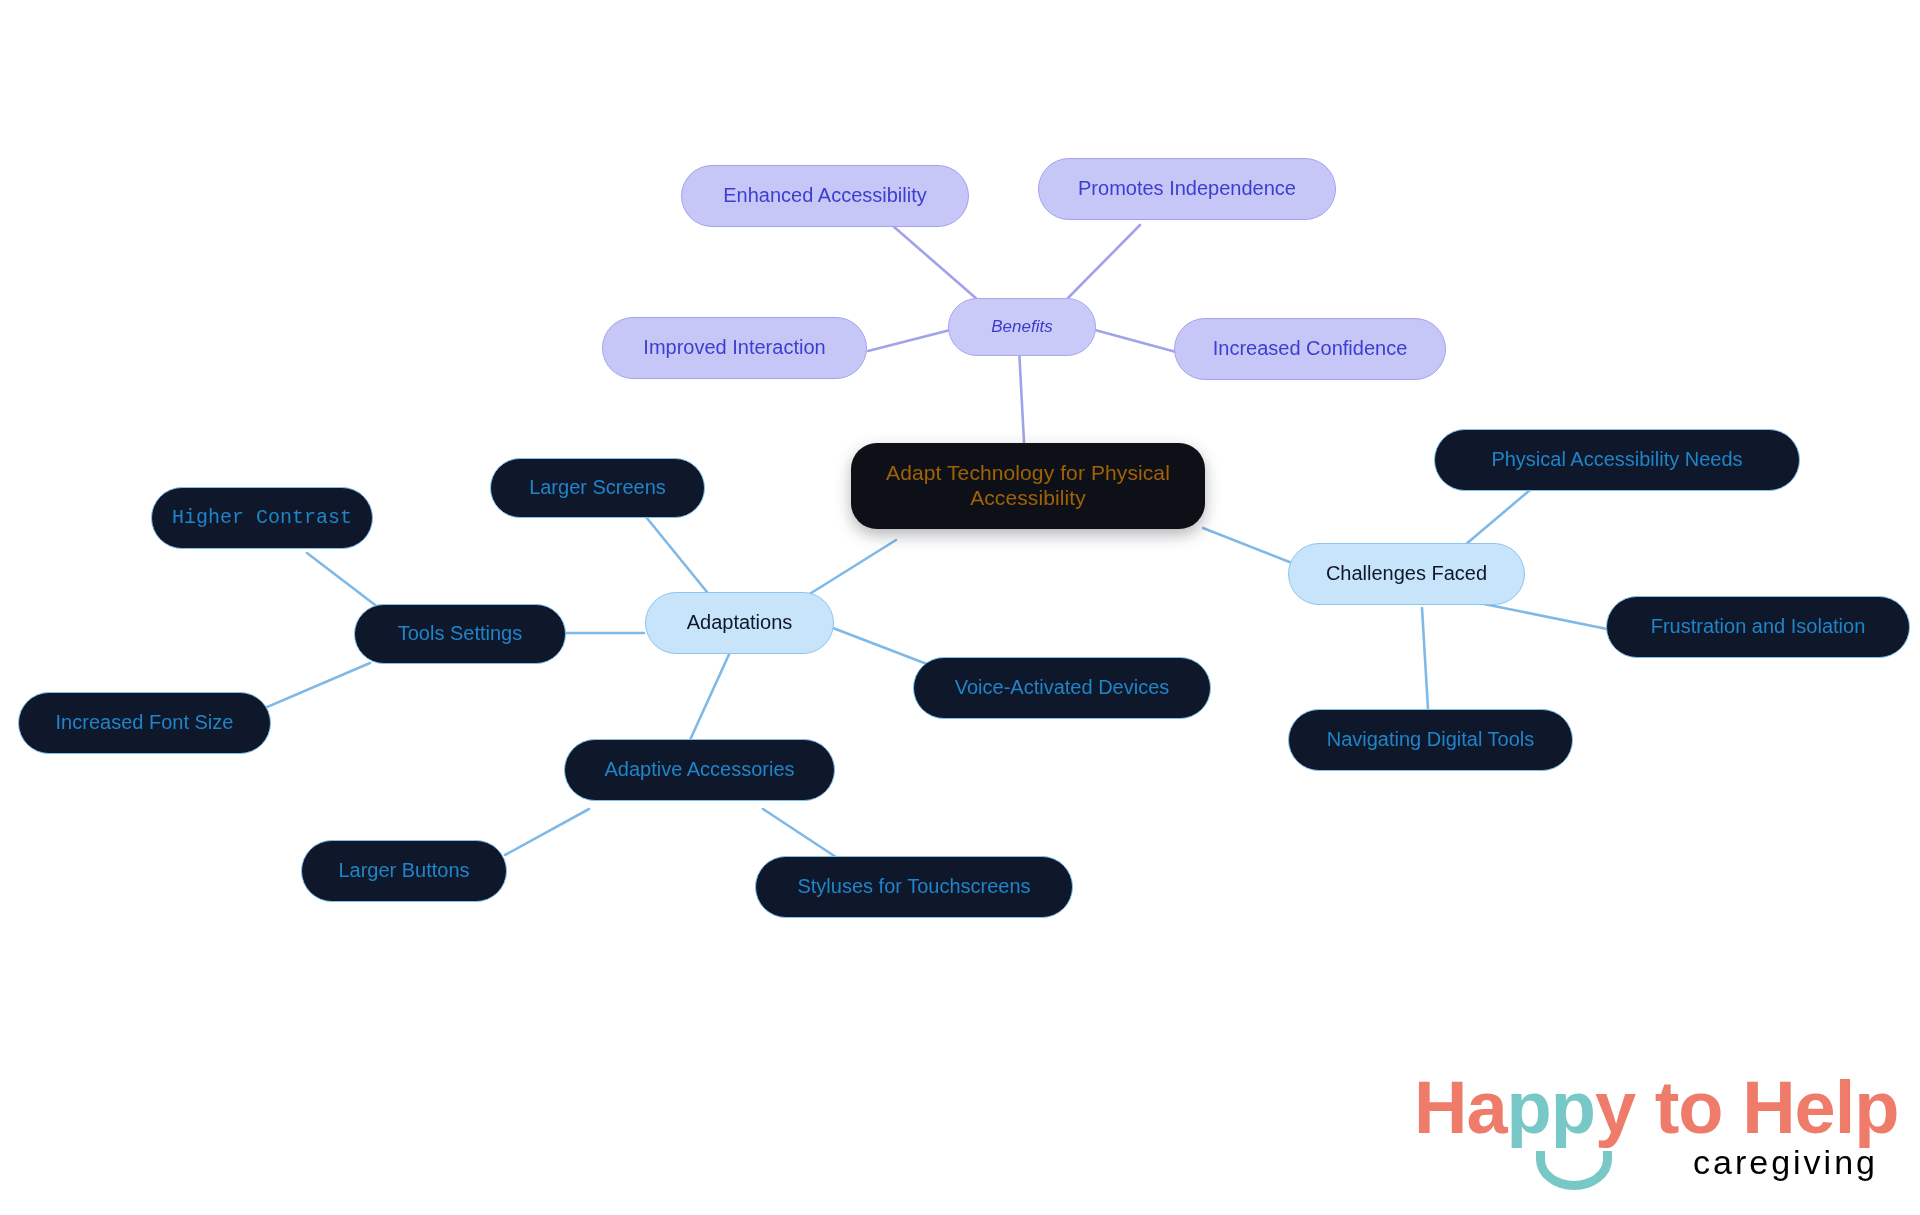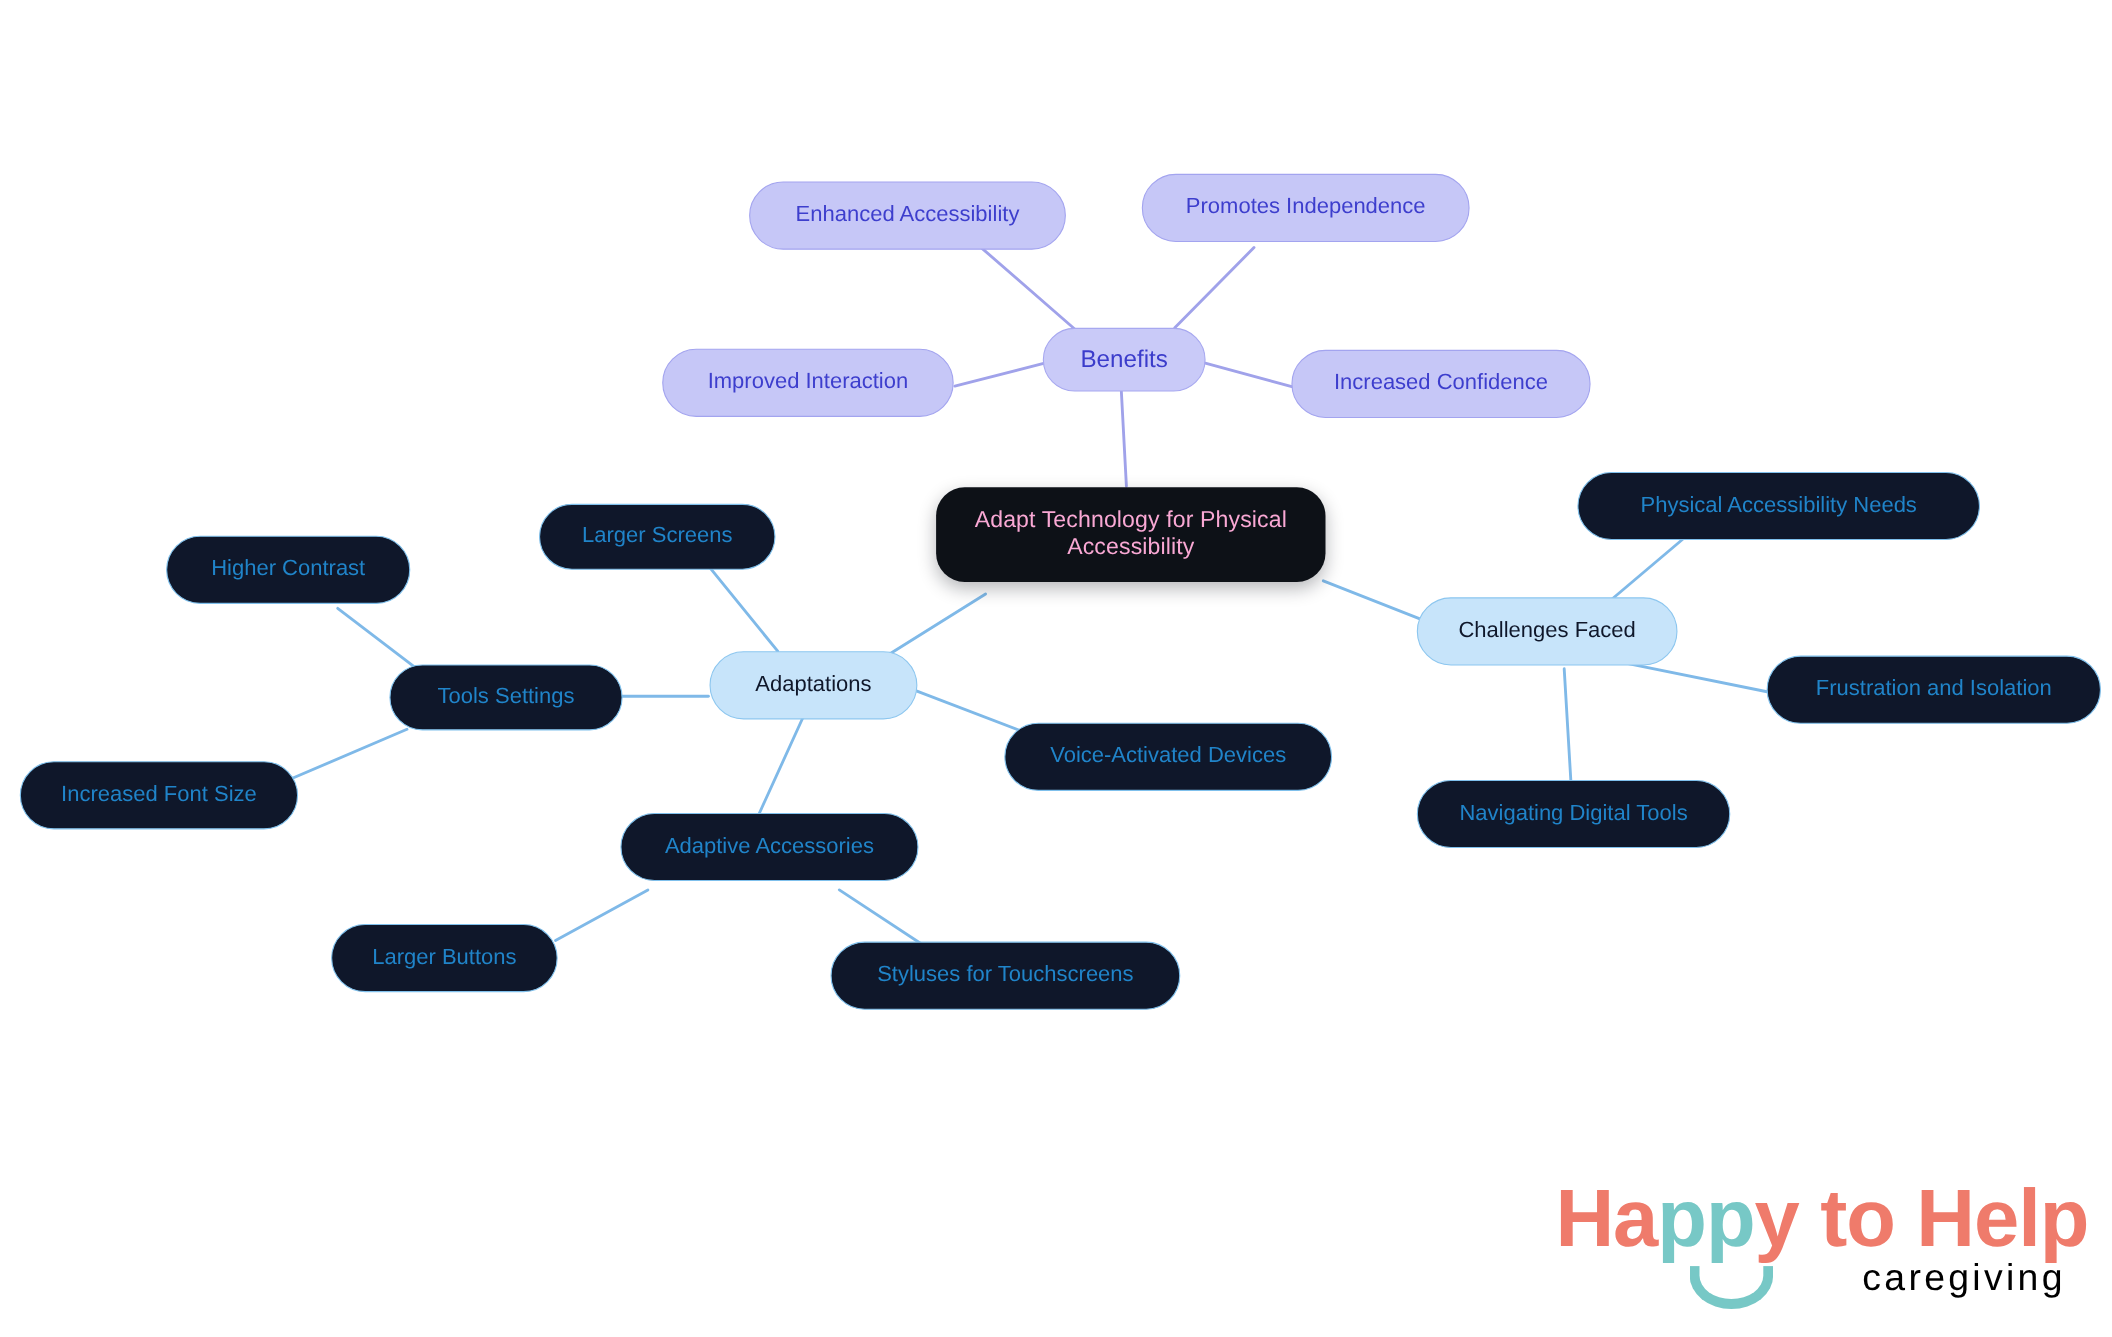--- a/index.html
+++ b/index.html
@@ -40,21 +40,21 @@
     text-align: center;
     border-radius: 999px;
     white-space: nowrap;
     line-height: 1.18;
     user-select: none;
   }
 
   
   .node-root {
     background: #0d1117;
-    color: #f9a8d4;
+    color: #a16207;
     border: none;
     border-radius: 26px;
     font-size: 21px;
     letter-spacing: .1px;
     white-space: normal;
     padding: 0 26px;
     box-shadow: 0 6px 16px rgba(10, 14, 22, .30);
   }
 
   
@@ -74,21 +74,22 @@
   .node-purple {
     background: #c6c7f7;
     border: 1.6px solid #a3a4ef;
     color: #3d3ecd;
     font-size: 20px;
   }
   .node-purple.hub {
     background: #c9caf8;
     border-color: #a7a8f0;
     color: #3b3ccb;
-    font-size: 22px;
+    font-size: 17px;
+    font-style: italic;
   }
 
   
   #brand-logo {
     position: absolute;
     right: 36px;
     bottom: 24px;
     width: 470px;
     height: 120px;
   }
@@ -196,21 +197,21 @@
   </div>
 
   <div class="node node-blue" style="left:913px; top:657px; width:298px; height:62px;">
     <span>Voice-Activated Devices</span>
   </div>
 
   <div class="node node-blue" style="left:354px; top:604px; width:212px; height:60px;">
     <span>Tools Settings</span>
   </div>
 
-  <div class="node node-blue" style="left:151px; top:487px; width:222px; height:62px;">
+  <div class="node node-blue" style="left:151px; top:487px; width:222px; height:62px;font-family:Liberation Mono, monospace;">
     <span>Higher Contrast</span>
   </div>
 
   <div class="node node-blue" style="left:18px; top:692px; width:253px; height:62px;">
     <span>Increased Font Size</span>
   </div>
 
   <div class="node node-blue" style="left:564px; top:739px; width:271px; height:62px;">
     <span>Adaptive Accessories</span>
   </div>

